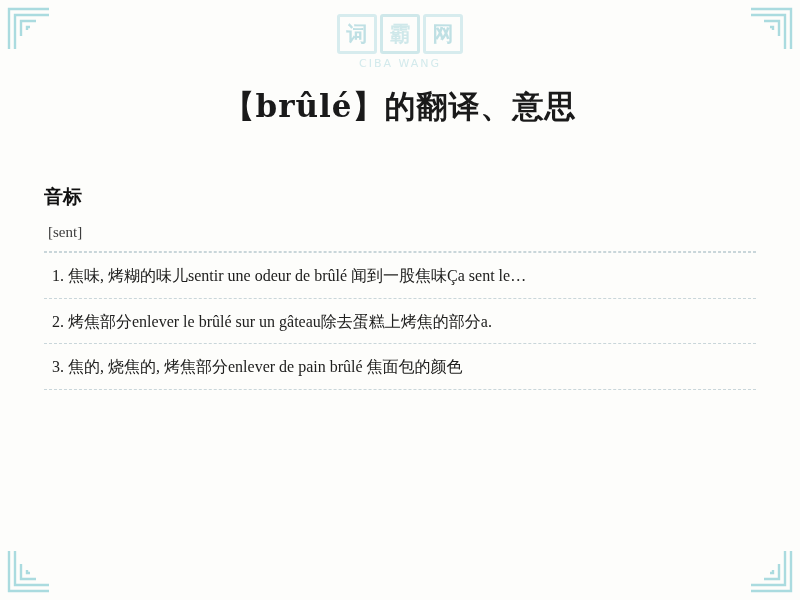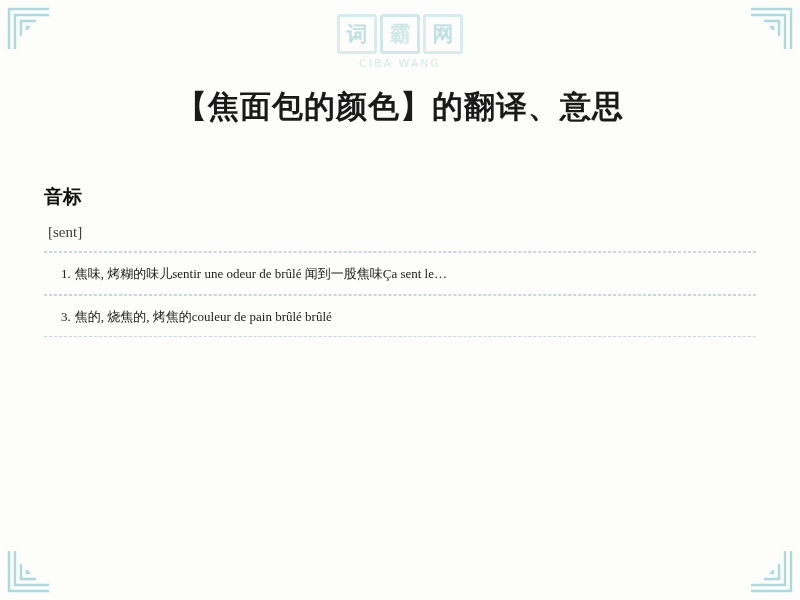--- a/index.html
+++ b/index.html
@@ -113,27 +113,26 @@
   .pos {
     font-family: "DejaVu Sans", serif;
     font-size: 15px;
     font-weight: bold;
     color: #111;
     padding: 16px 2px 12px 4px;
   }
 
   .sense {
     font-family: "Liberation Serif", serif;
-    font-size: 13px;
+    font-size: 16px;
     color: #20201f;
     padding: 12px 2px 11px 8px;
     line-height: 1.35;
     white-space: nowrap;
     overflow: hidden;
-    margin-left: 9px;
   }
   .sense .num { margin-right: 4px; }
 </style>
 </head>
 <body>
 
 <div class="corner corner-tl">
   <svg width="46" height="46" viewBox="0 0 46 46" aria-hidden="true">
     <g fill="none" stroke="#8fd0d6" stroke-width="2.4">
       <path d="M3 43 L3 3 L43 3"></path>
@@ -178,33 +177,36 @@
   <div class="wm-box">
     <div class="wm-cell">词</div>
     <div class="wm-cell alt">霸</div>
     <div class="wm-cell">网</div>
   </div>
   <div class="wm-sub">CIBA WANG</div>
 </div>
 
 <div class="page">
 
-  <h1 class="title">【焦面包的颜色】的翻译、意思</h1>
+  <h1 class="title">【brûlé】的翻译、意思</h1>
 
   <h2 class="section-head sec-phonetic">音标</h2>
   <div class="phonetic-value">[sent]</div>
   <hr class="divider">
 
   <hr class="divider">
 
   <div class="sense">
     <span class="num">1.</span><span>焦味, 烤糊的味儿sentir une odeur de brûlé 闻到一股焦味Ça sent le…</span>
   </div>
   <hr class="divider">
 
-  <hr class="divider">
-
   <div class="sense">
-    <span class="num">3.</span><span>焦的, 烧焦的, 烤焦的couleur de pain brûlé brûlé</span>
+    <span class="num">2.</span><span>烤焦部分enlever le brûlé sur un gâteau除去蛋糕上烤焦的部分a.</span>
+  </div>
+  <hr class="divider">
+
+  <div class="sense">
+    <span class="num">3.</span><span>焦的, 烧焦的, 烤焦部分enlever de pain brûlé 焦面包的颜色</span>
   </div>
   <hr class="divider">
 
 </div>
 
 </body></html>

